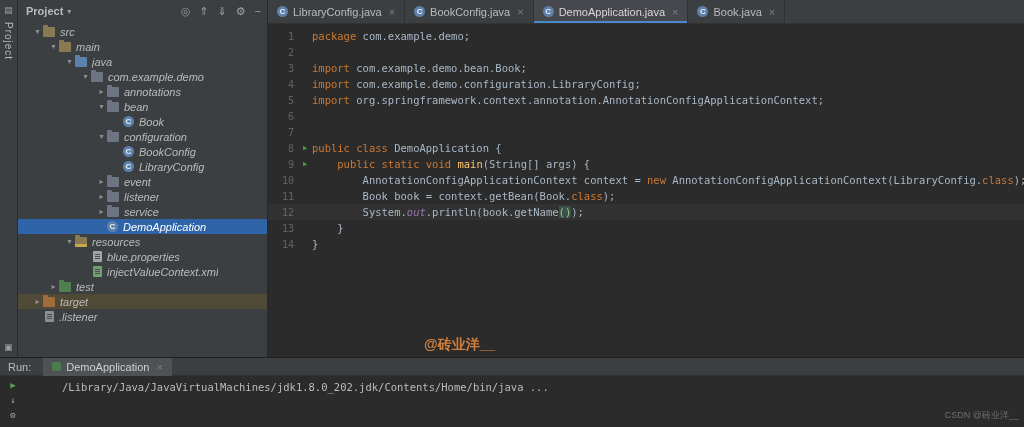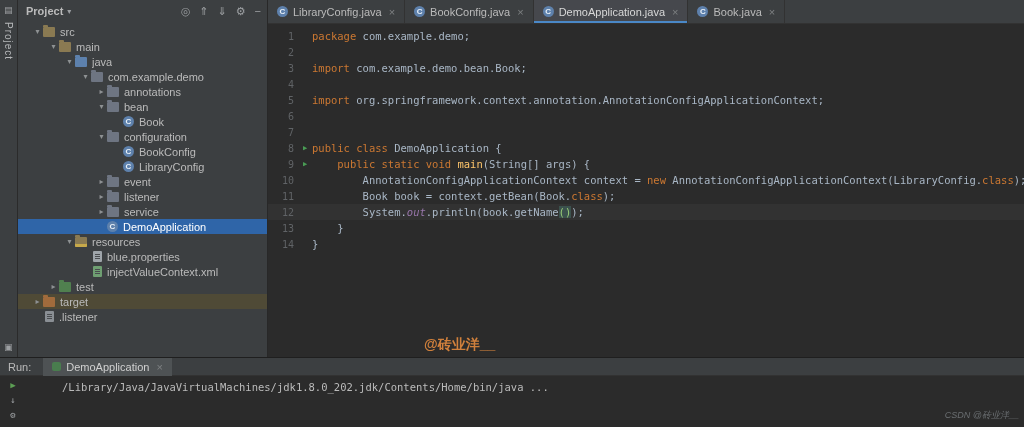--- a/index.html
+++ b/index.html
@@ -34,21 +34,21 @@
   .i-folder-excluded{background:#a16b3c;}
   .i-package{background:#6e7582;}
   .i-resources{background:#8a7a52;box-shadow:inset 0 -3px 0 #c7a94a;}
   .i-class{width:11px;height:11px;border-radius:50%;background:#5e81ac;color:#eaf1f8;font:700 8px/11px "Liberation Sans",sans-serif;text-align:center;}
   .i-class::before{content:none;}
   .i-properties,.i-xml,.i-git{width:9px;height:11px;border-radius:1px;margin-left:2px;}
   .i-properties{background:#9fa5aa;}
   .i-xml{background:#6f9f72;}
   .i-git{background:#8a8f94;}
   .i-properties::before,.i-xml::before,.i-git::before{content:"";position:absolute;left:2px;right:2px;top:3px;height:5px;background:repeating-linear-gradient(#4a4d50 0 1px,transparent 1px 2px);width:auto;border-radius:0;}
-  .t-label{overflow:hidden;}
+  .t-label{overflow:hidden;font-style:italic;}
 
   
   .main{flex:1;display:flex;flex-direction:column;overflow:hidden;background:#2b2b2b;}
   .tabbar{height:24px;flex:none;background:#3c3f41;border-bottom:1px solid #323232;display:flex;align-items:stretch;}
   .tab{display:flex;align-items:center;gap:5px;padding:0 9px;font-size:11px;color:#bbbbbb;border-right:1px solid #323232;cursor:default;}
   .tab .t-icon{margin-right:0;}
   .tab.active{background:#46484d;color:#d8d8d8;box-shadow:inset 0 -2px 0 #4a88c7;}
   .tab-close{color:#7d8082;font-size:11px;margin-left:2px;}
 
   .editor{flex:1;position:relative;overflow:hidden;font-family:"DejaVu Sans Mono",monospace;padding-top:4px;}
@@ -70,21 +70,21 @@
   .run-tab{height:18px;display:flex;align-items:center;gap:5px;background:#4e5254;padding:0 9px;font-size:11px;color:#d0d0d0;}
   .run-config-icon{width:9px;height:9px;border-radius:2px;background:#497d4e;flex:none;}
   .run-body{flex:1;display:flex;font-family:"DejaVu Sans Mono",monospace;overflow:hidden;}
   .run-toolbar{width:26px;flex:none;display:flex;flex-direction:column;align-items:center;padding-top:3px;gap:2px;}
   .rt-icon{font-size:9px;line-height:13px;color:#9da0a3;}
   .console{flex:1;padding:3px 0 0 36px;font-size:10.5px;line-height:16px;color:#bbbbbb;}
   .boxed{display:inline-block;border:2px solid #c75450;padding:0 8px 0 2px;margin-left:-2px;color:#ffffff;}
 
   
   .center-mark{position:absolute;left:424px;top:336px;font-size:14px;font-weight:bold;color:#d0803c;z-index:6;font-family:"Liberation Sans",sans-serif;}
-  .corner-mark{position:absolute;right:5px;bottom:5px;font-size:9px;color:#6a6e71;z-index:6;font-family:"Liberation Sans",sans-serif;font-style:italic;}
+  .corner-mark{position:absolute;right:5px;bottom:5px;font-size:9px;color:#6a6e71;z-index:6;font-family:"Liberation Sans",sans-serif;}
 </style>
 </head>
 <body>
 
 <div id="app">
   <div id="top">
     <div class="stripe">
       <span class="stripe-icon">▤</span>
       <span class="stripe-label">Project</span>
       <span class="stripe-icon stripe-bottom">▣</span>
@@ -242,20 +242,21 @@
               <span class="code"></span>
             </div>
             <div class="line">
               <span class="g-num">3</span>
               <span class="g-slot"></span>
               <span class="code"><span class="sg-kw">import</span><span class="sg-pl"> com.example.demo.bean.Book;</span></span>
             </div>
             <div class="line">
               <span class="g-num">4</span>
               <span class="g-slot"></span>
+              <span class="code"><span class="sg-kw">import</span><span class="sg-pl"> com.example.demo.configuration.LibraryConfig;</span></span>
             </div>
             <div class="line">
               <span class="g-num">5</span>
               <span class="g-slot"></span>
               <span class="code"><span class="sg-kw">import</span><span class="sg-pl"> org.springframework.context.annotation.AnnotationConfigApplicationContext;</span></span>
             </div>
             <div class="line">
               <span class="g-num">6</span>
               <span class="g-slot"></span>
               <span class="code"></span>

